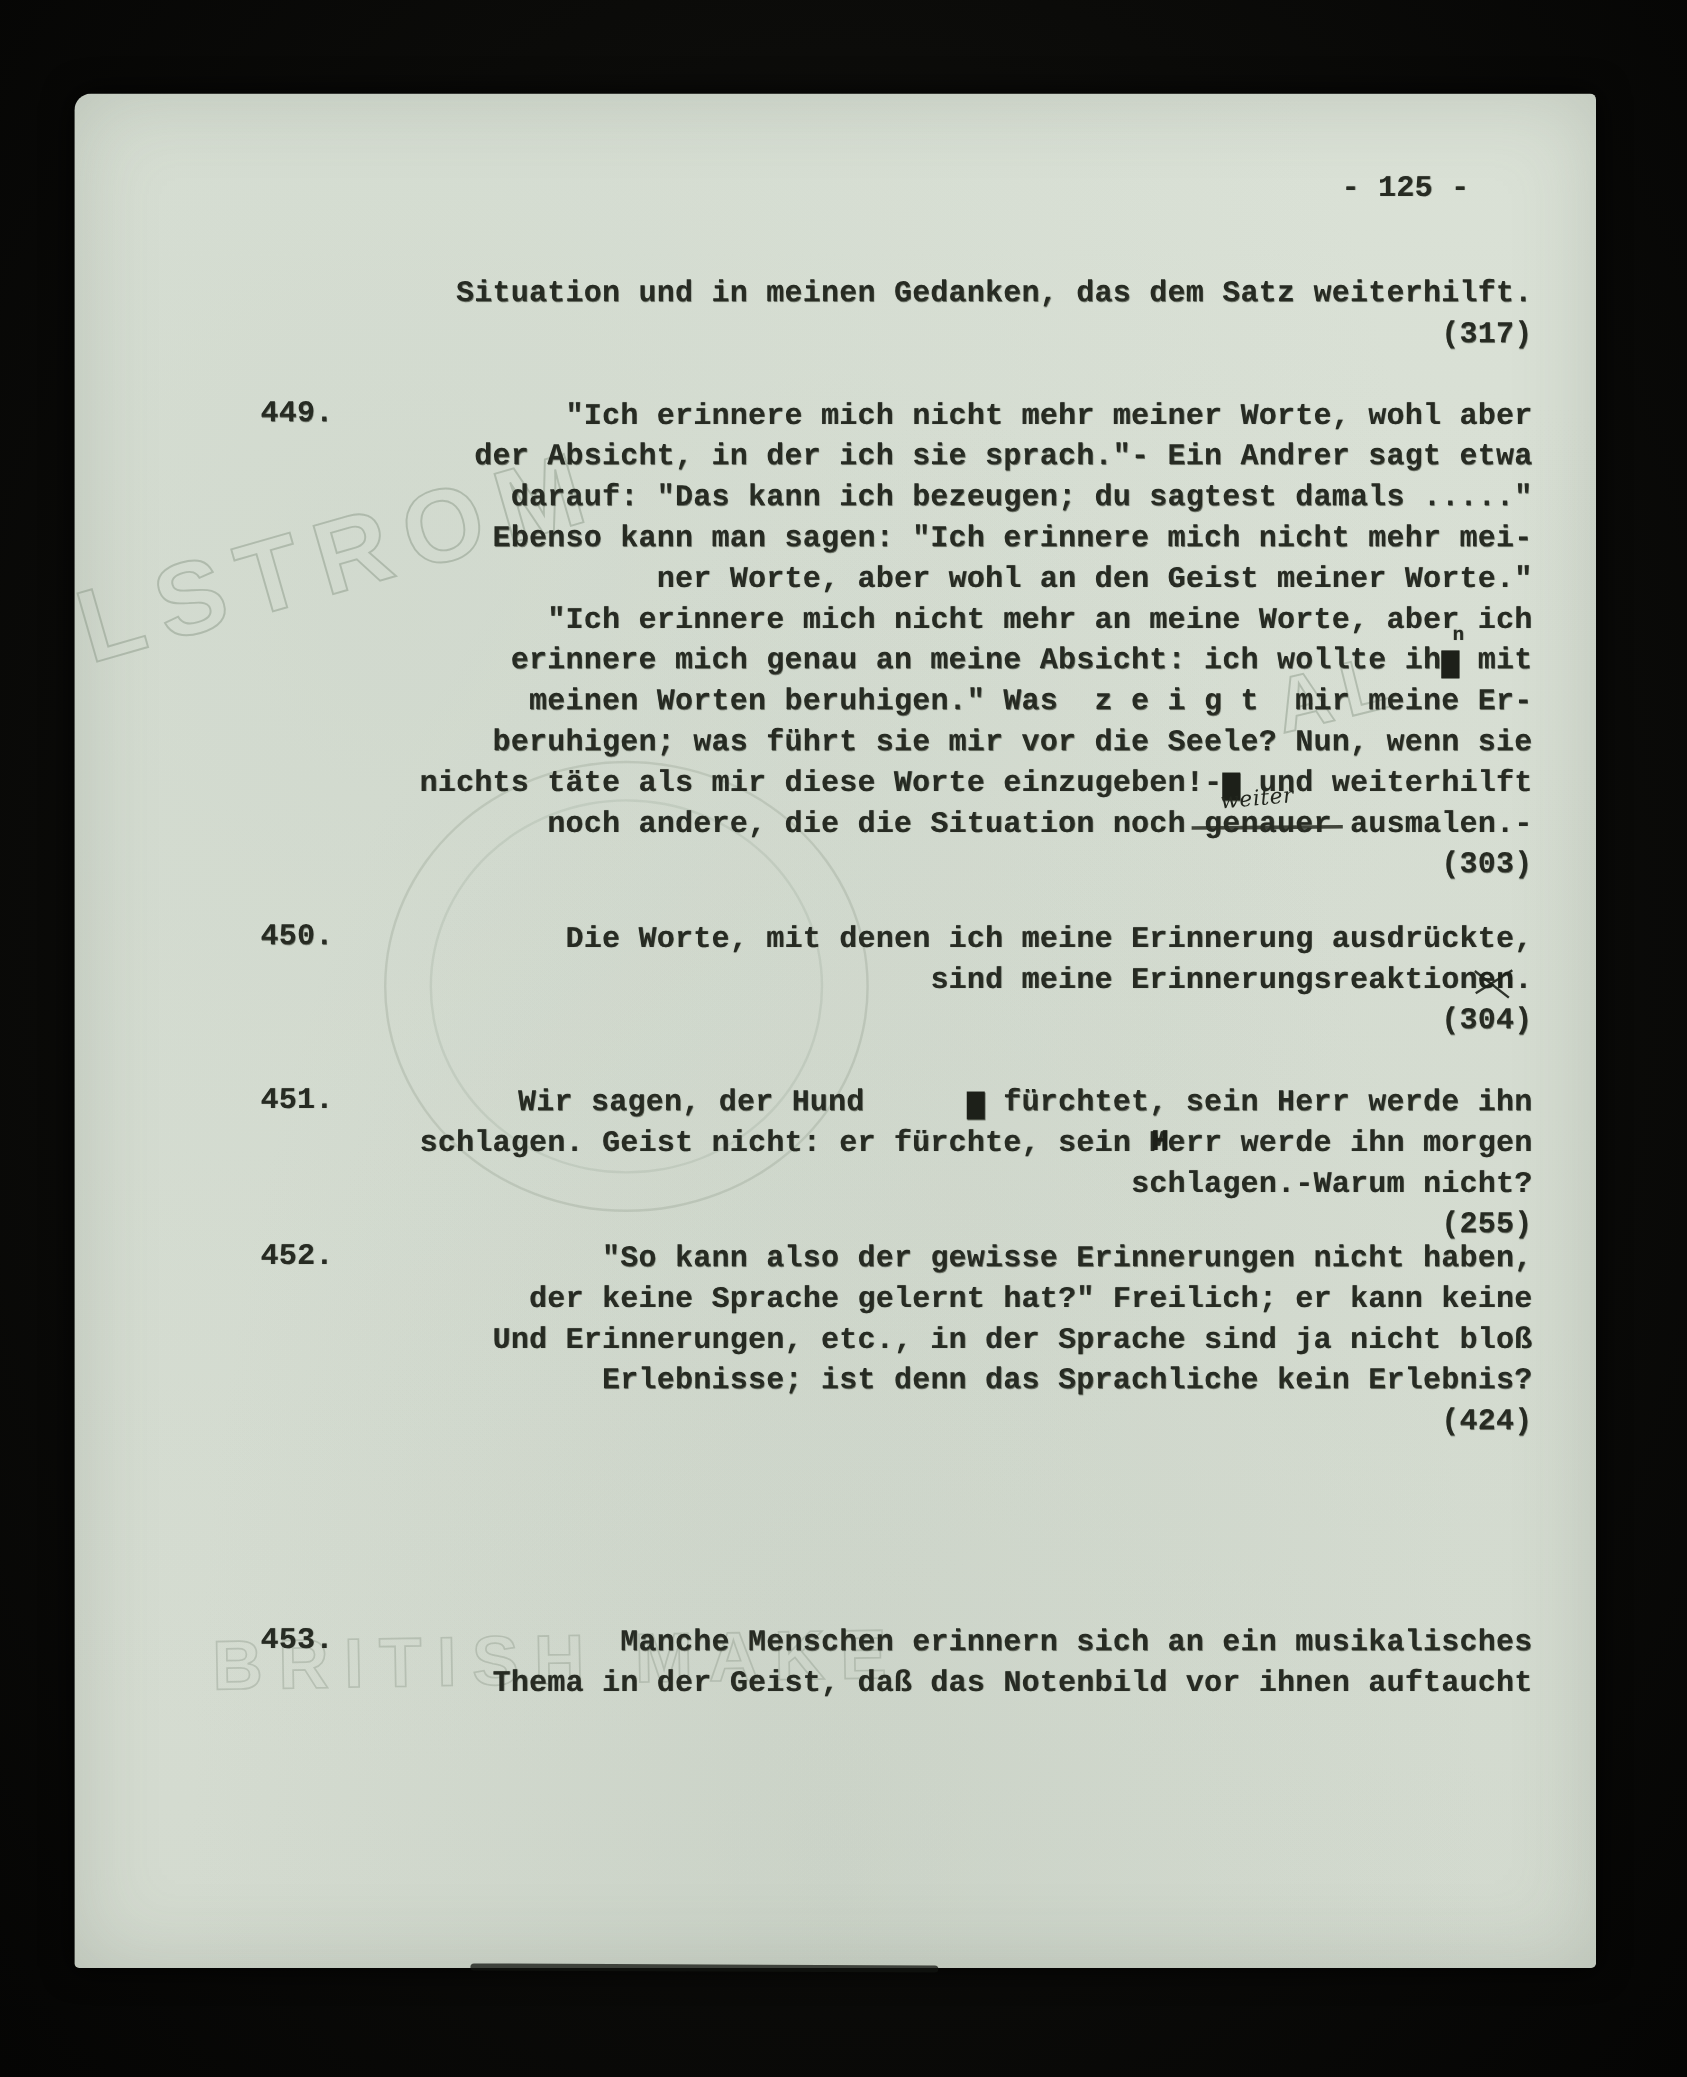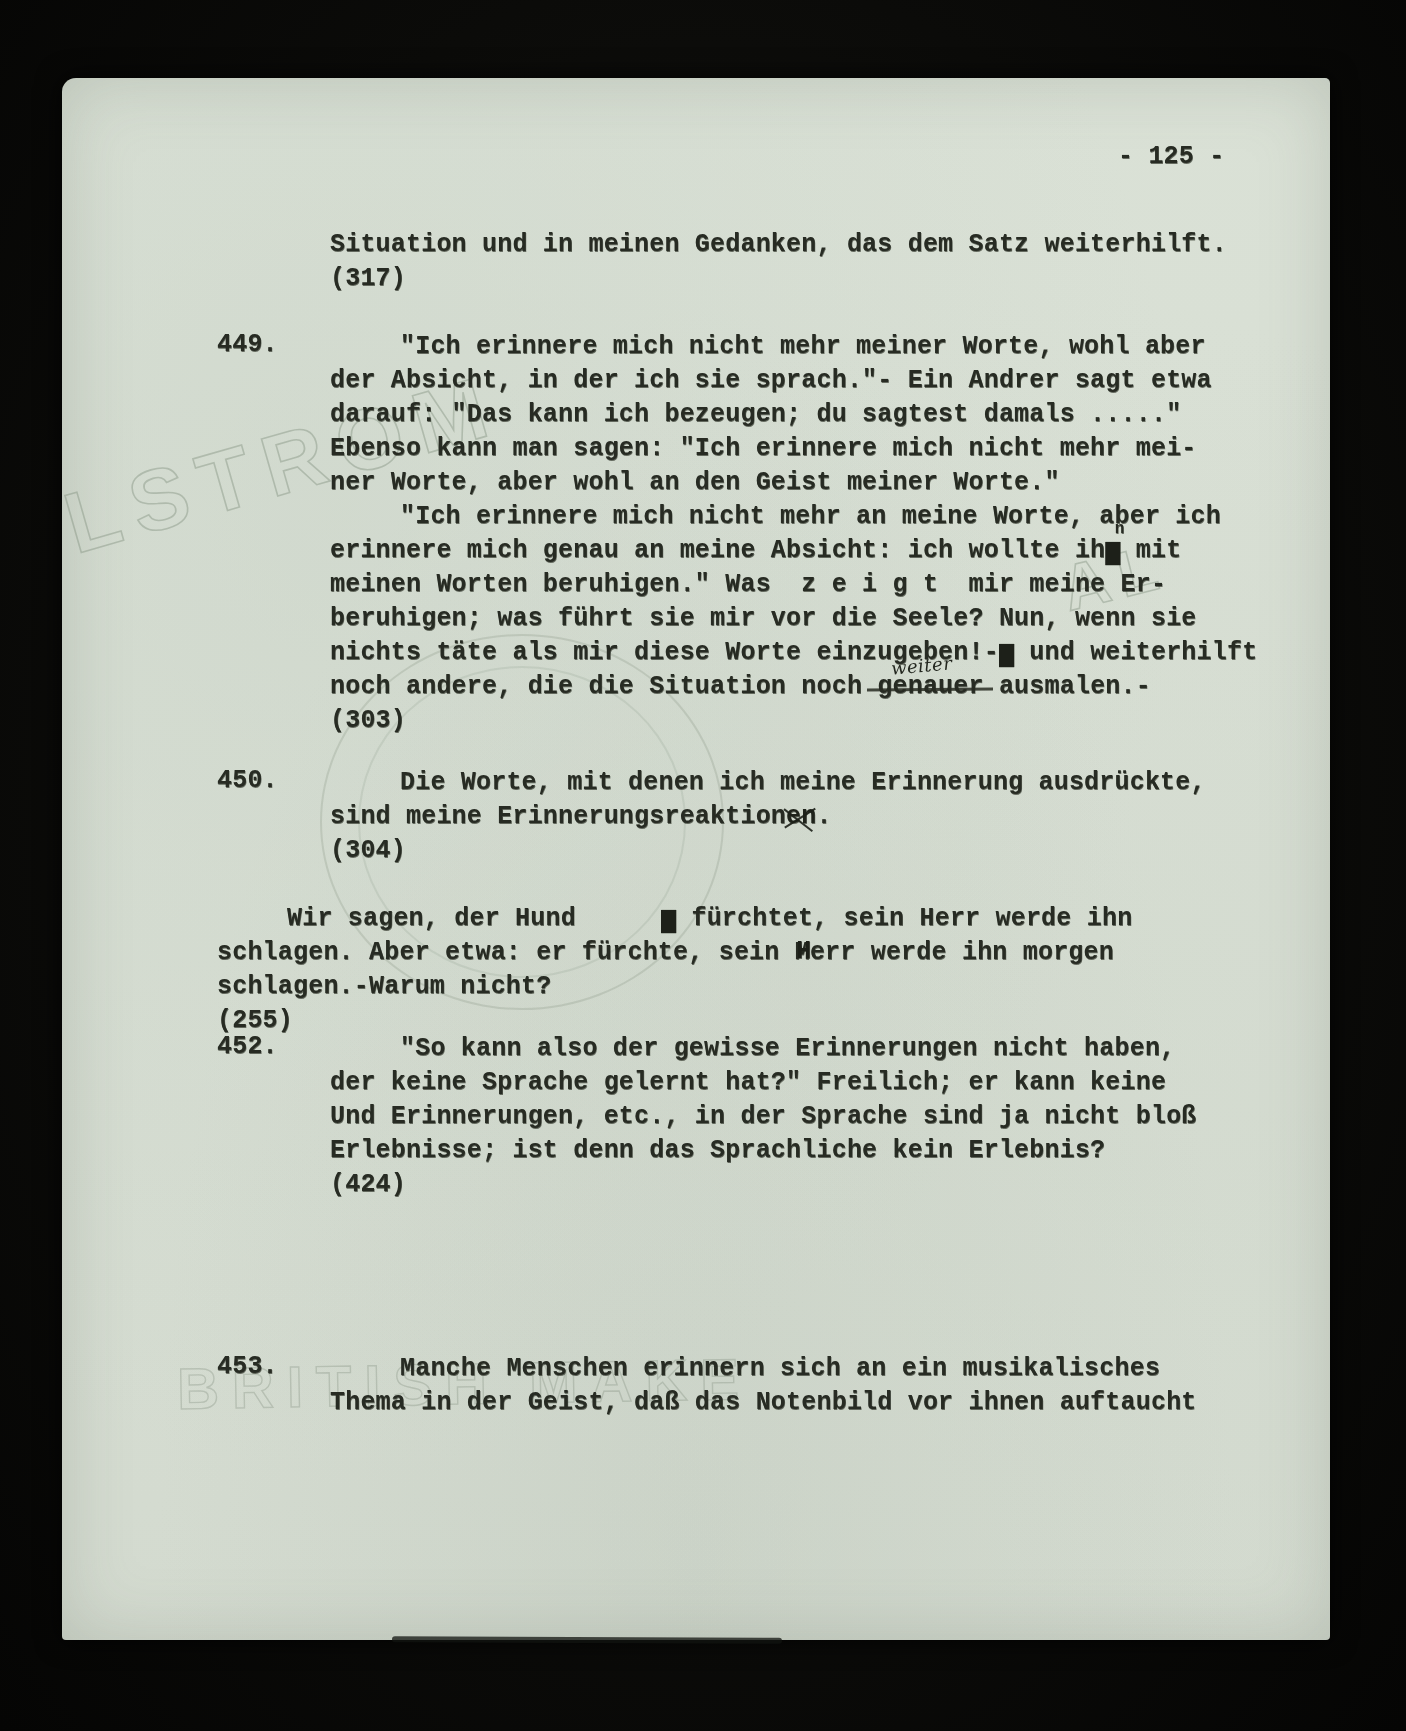--- a/index.html
+++ b/index.html
@@ -21,21 +21,21 @@
   }
   .paper::after{ 
     content:"";position:absolute;left:330px;bottom:-3px;width:390px;height:6px;
     background:rgba(18,20,16,0.75);transform:rotate(0.25deg);border-radius:3px;
   }
   .ink{color:#272b23;font-weight:700;font-size:25px;letter-spacing:0.2px;
        text-shadow:0.5px 0.5px 0.6px rgba(38,43,33,0.65);}
   .page-number{position:absolute;left:1056px;top:64px;}
   .para{position:absolute;left:155px;width:1060px;display:flex;}
   .num{width:113px;flex:none;}
-  .bodycol{flex:1;}
+  .bodycol{flex:1;text-align:right;}
   .line{white-space:pre;height:34px;line-height:34px;}
   .indent{text-indent:70px;}
   .blot{color:#1d2019;display:inline-block;transform:scaleY(0.82);transform-origin:bottom;}
   .overtype{position:relative;display:inline-block;}
   .overtype .sup{position:absolute;top:-13px;right:-4px;font-size:16px;line-height:16px;}
   .dbl{position:relative;display:inline-block;}
   .dbl .over{position:absolute;left:1.5px;top:-1px;color:#1d2019;}
   .struckwrap{position:relative;display:inline-block;}
   .struck{position:relative;display:inline-block;}
   .struck::after{content:"";position:absolute;left:-10px;right:-10px;top:52%;height:2.5px;
@@ -100,23 +100,24 @@
   <div class="para ink" style="top:688px">
     <div class="num">450.</div>
     <div class="bodycol">
       <div class="line indent">Die Worte, mit denen ich meine Erinnerung ausdrückte,</div>
       <div class="line"><span>sind meine Erinnerungsreaktion</span><span class="penx">en</span><span>.</span></div>
       <div class="line">(304)</div>
     </div>
   </div>
 
   <div class="para ink" style="top:824px">
+    <div class="num">451.</div>
     <div class="bodycol">
       <div class="line indent"><span>Wir sagen, der Hund </span><span class="blot">█</span><span> fürchtet, sein Herr werde ihn</span></div>
-      <div class="line"><span>schlagen. Aber etwa: er fürchte, sein </span><span class="dbl"><span>M</span><span class="over">H</span></span><span>err werde ihn morgen</span></div>
+      <div class="line"><span>schlagen. Geist nicht: er fürchte, sein </span><span class="dbl"><span>M</span><span class="over">H</span></span><span>err werde ihn morgen</span></div>
       <div class="line">schlagen.-Warum nicht?</div>
       <div class="line">(255)</div>
     </div>
   </div>
 
   <div class="para ink" style="top:954px">
     <div class="num">452.</div>
     <div class="bodycol">
       <div class="line indent">"So kann also der gewisse Erinnerungen nicht haben,</div>
       <div class="line">der keine Sprache gelernt hat?" Freilich; er kann keine</div>

